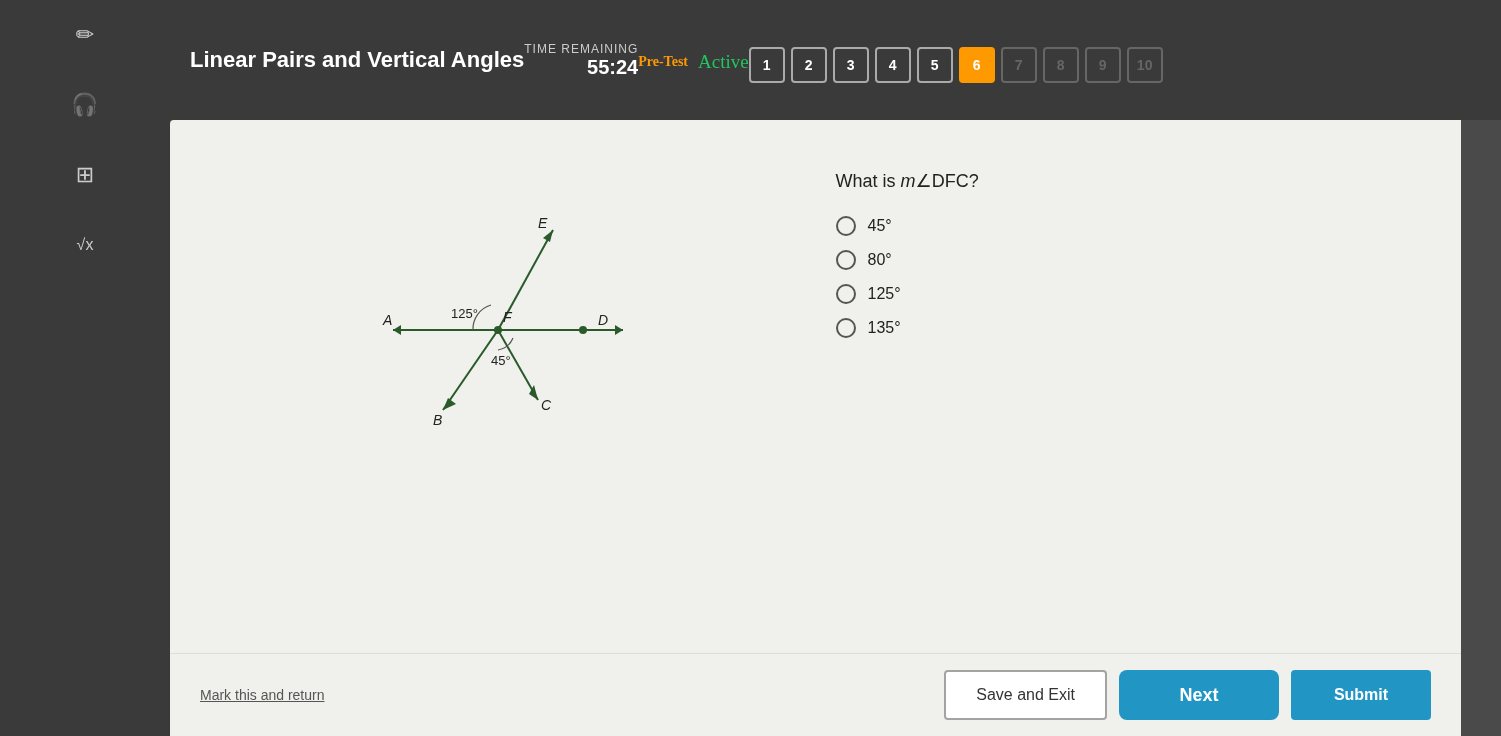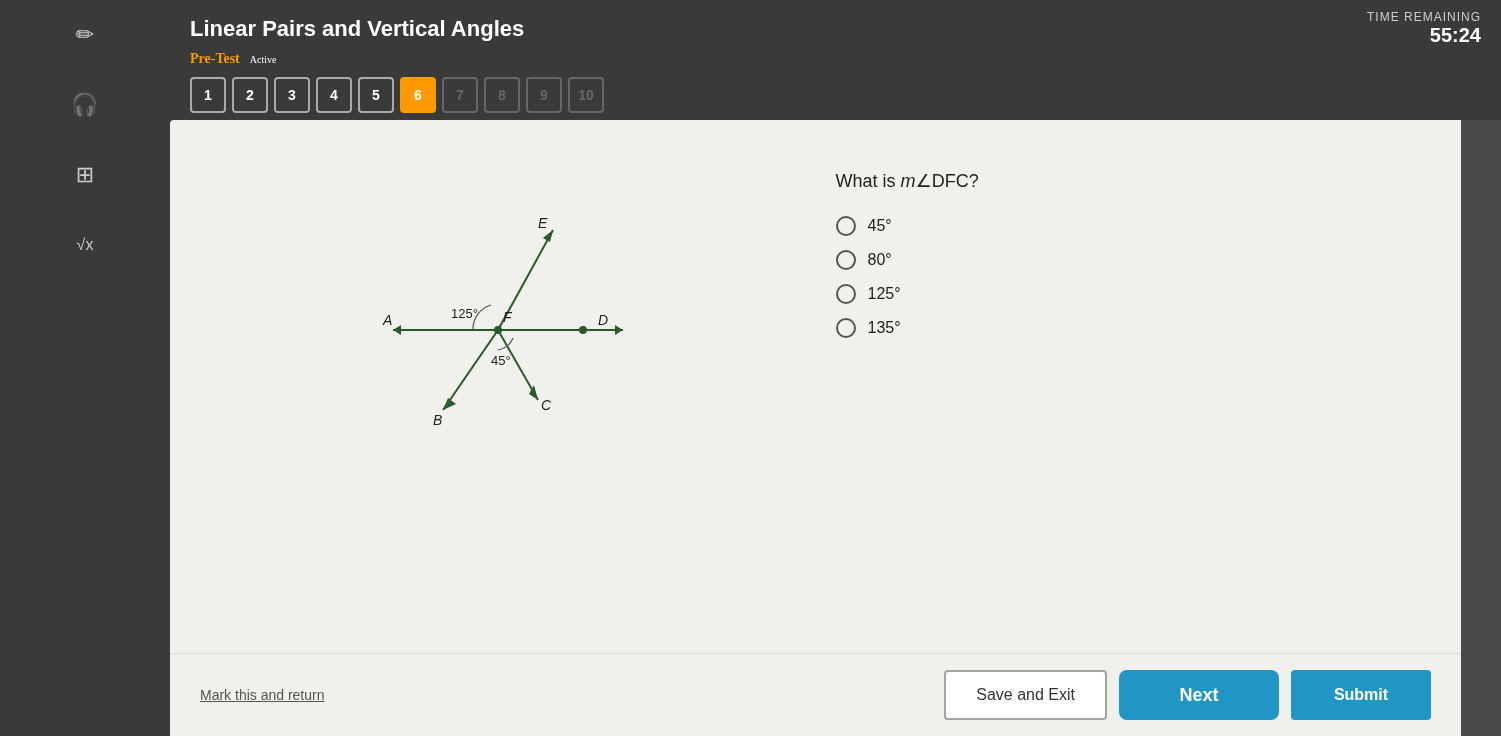--- a/index.html
+++ b/index.html
@@ -51,21 +51,20 @@
 
     
     .header {
       position: absolute;
       top: 0;
       left: 0;
       right: 0;
       height: 120px;
       background-color: #3a3a3a;
       display: flex;
-      flex-direction: column;
       padding: 10px 20px;
     }
 
     .title-row {
       display: flex;
       align-items: center;
       justify-content: space-between;
     }
 
     .page-title {
@@ -99,22 +98,22 @@
       font-family: Liberation Serif, serif;
     }
 
     .status-badge {
       color: #f90;
       font-size: 14px;
       font-weight: bold;
     }
 
     .active-badge {
-      color: #ffffff;
-      font-size: 10px;
+      color: #22c55e;
+      font-size: 19px;
     }
 
     
     .question-nav {
       display: flex;
       align-items: center;
       gap: 6px;
       margin-top: 10px;
     }
 

